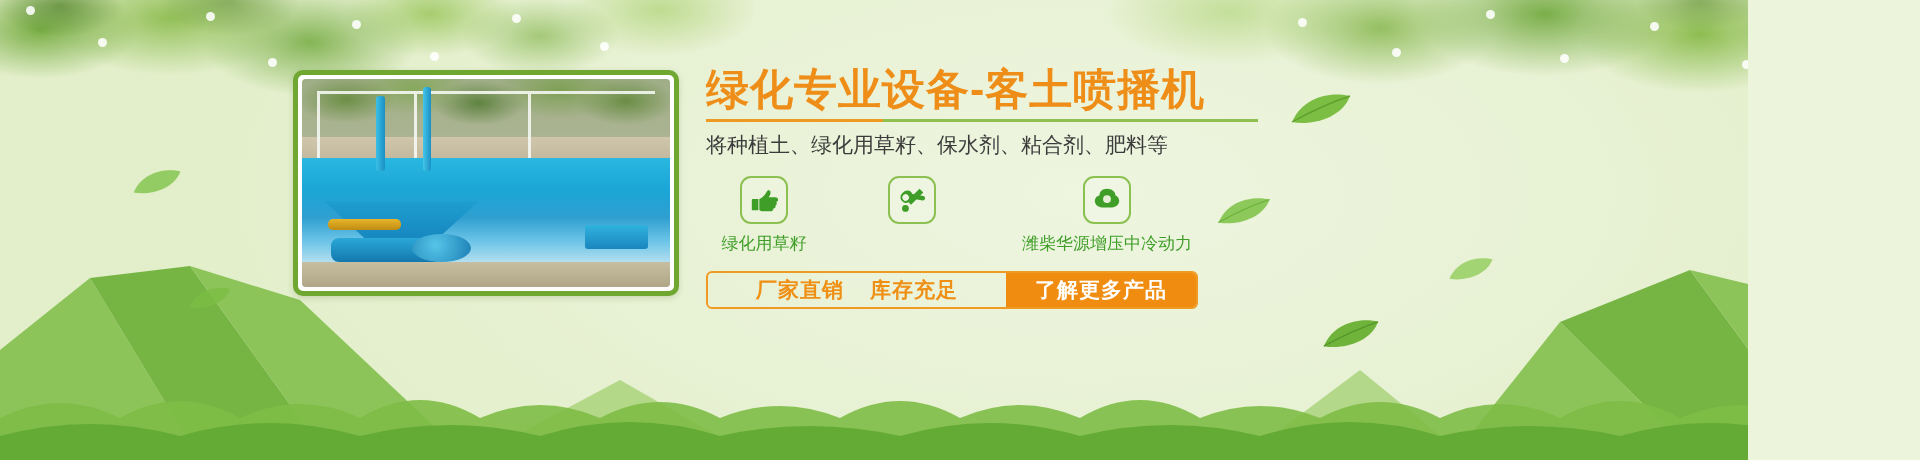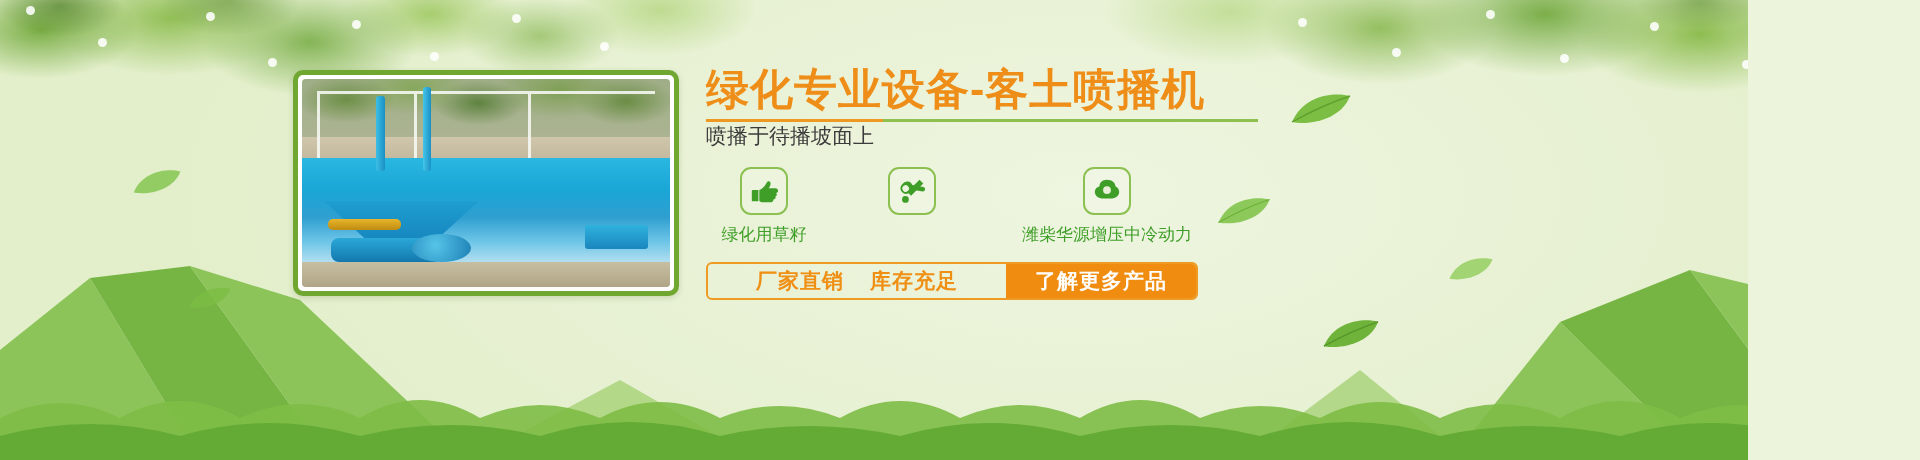--- a/index.html
+++ b/index.html
@@ -297,21 +297,21 @@
       <div class="ph-ground"></div>
     </div>
   </div>
 
   <div class="content">
 
     <div class="headline">绿化专业设备-客土喷播机</div>
 
     <div class="rule"></div>
 
-    <div class="sub" style="margin-top:0">喷播于待播坡面上</div>
+    <div class="sub">将种植土、绿化用草籽、保水剂、粘合剂、肥料等</div>
 
     <div class="features">
 
       <div class="feature f1">
         <div class="icon-box">
           <svg width="30" height="30" viewBox="0 0 32 32">
             <path d="M4,15 h6 v12 h-6 a1,1 0 0 1 -1,-1 v-10 a1,1 0 0 1 1,-1 z" fill="#3f9e28"></path>
             <path d="M11,15 c3,-1 6,-4 8,-8 c1,-2 4,-2 4,1 c0,2 -1,4 -2,5 h7 c2,0 3,1 3,3
                      c0,1 -1,2 -2,2 c1,1 1,3 -1,4 c1,1 0,3 -2,3 c0,2 -1,3 -3,3 h-8 c-2,0 -4,-1 -4,-2 z" fill="#3f9e28"></path>
           </svg>

